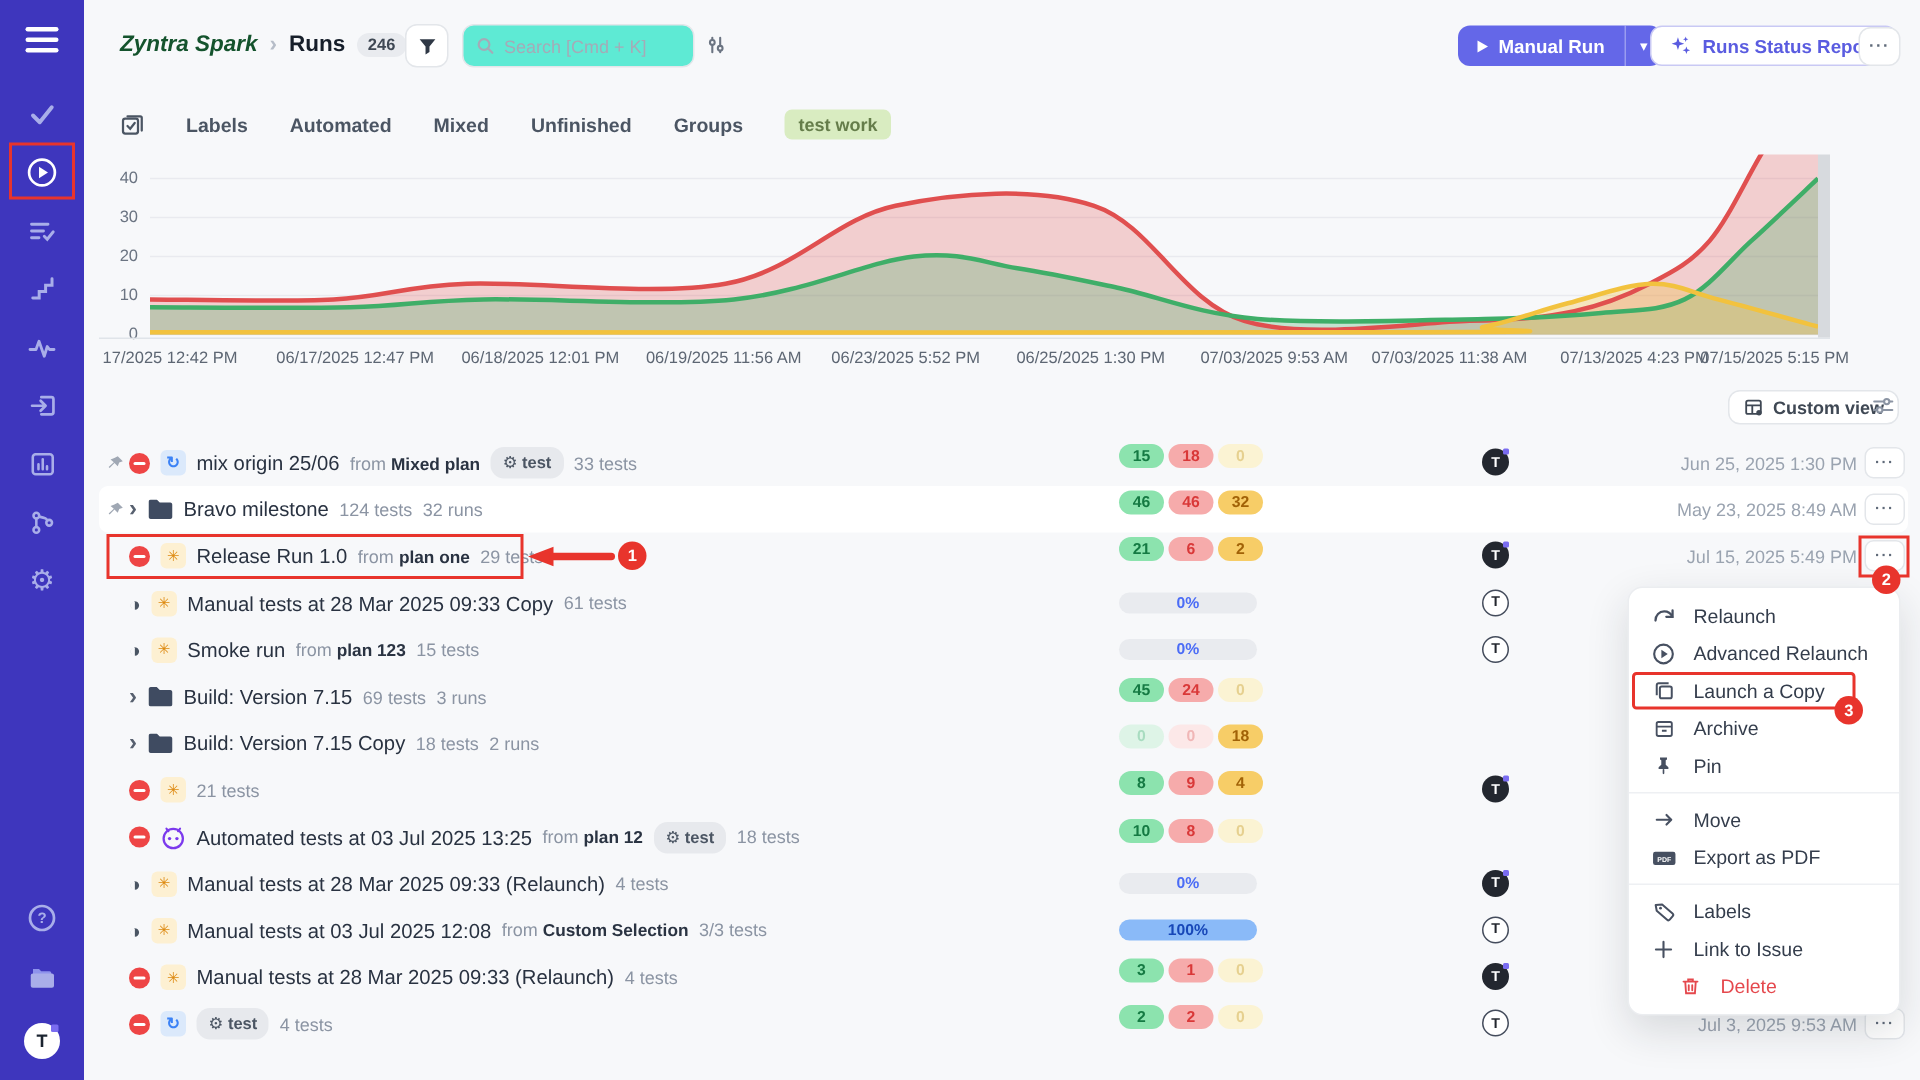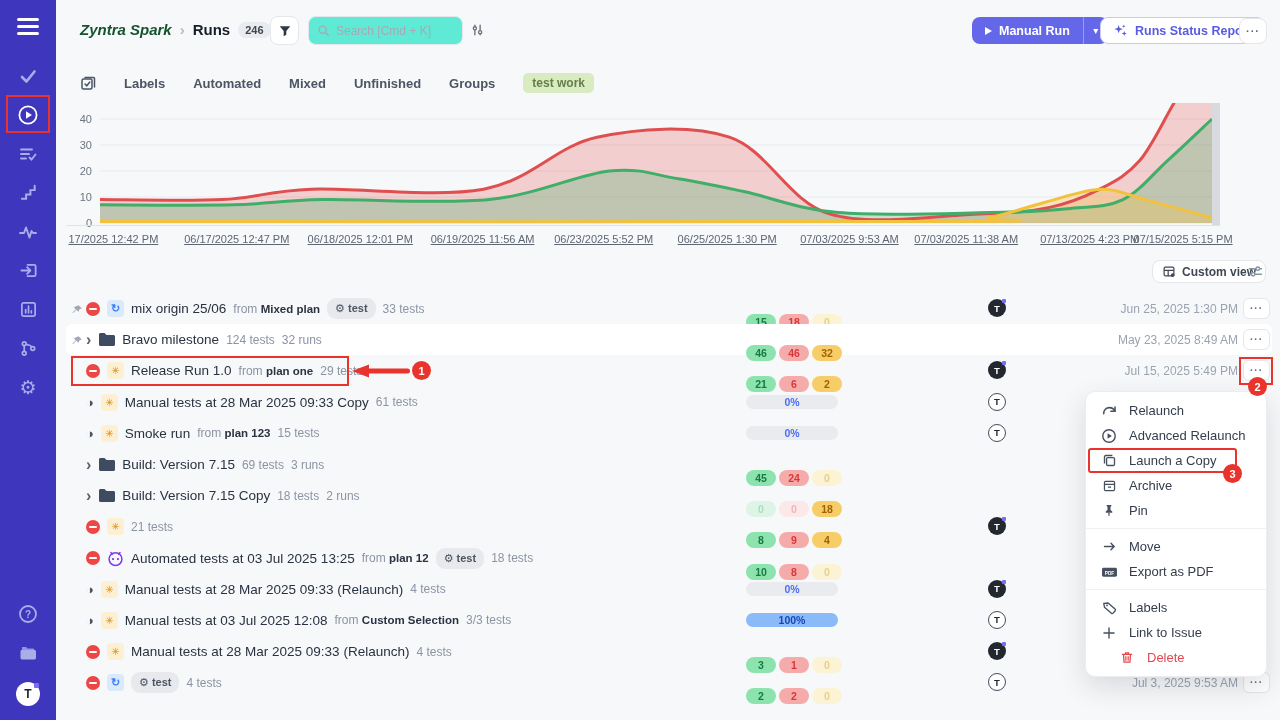--- a/index.html
+++ b/index.html
@@ -36,21 +36,21 @@
   .btn-more-top { position:absolute; left:1239px; top:18px; width:28px; height:26px; color:#5f6a79; font-weight:bold; letter-spacing:1px; font-size:11px; }
 
   
   .tabs { position:absolute; left:80px; top:72px; height:22px; display:flex; align-items:center; gap:28px; font-size:13px; color:#4b5563; font-weight:bold; }
   .tab { cursor:pointer; }
   .tag-pill { background:#d9ecc1; color:#657d4a; font-size:12px; font-weight:bold; border-radius:5px; padding:3px 9px; }
 
   
   .chart-svg { position:absolute; left:100px; top:103px; }
   .y-label { position:absolute; left:64px; width:28px; text-align:right; font-size:11px; color:#6b7482; }
-  .x-label { position:absolute; top:0; transform:translateX(-50%); white-space:nowrap; font-size:11px; color:#5d6673;text-decoration:underline; }
+  .x-label { position:absolute; top:0; transform:translateX(-50%); white-space:nowrap; font-size:11px; color:#5d6673; }
   #x-labels { position:absolute; left:100px; top:233px; width:1112px; height:14px; }
   .axis-line { position:absolute; left:66px; top:225px; width:1154px; height:1px; background:#e0e4e9; }
   .chart-scroll { position:absolute; left:1212px; top:103px; width:8px; height:122px; background:#d7dade; }
 
   
   .btn-custom-view { position:absolute; left:1152px; top:260px; height:23px; display:flex; align-items:center; gap:6px; padding:0 9px; font-size:12px; font-weight:bold; color:#3f4854; }
   .adj-right { position:absolute; left:1248px; top:264px; }
 
   
   #runs-list { position:absolute; left:0; top:293px; width:1280px; }
@@ -64,21 +64,21 @@
   .st-progress { font-size:13px; color:#4a5563; line-height:1; }
   .ty { width:17px; height:17px; border-radius:4px; display:flex; align-items:center; justify-content:center; flex:0 0 17px; }
   .ty-manual { background:#fdf0d2; color:#dd8a12; font-size:10px; }
   .ty-mixed { background:#dbe9fb; color:#3b82f6; font-size:11px; font-weight:bold; }
   .run-title { font-size:13.5px; color:#293241; }
   .from { font-size:12px; color:#8b94a3; }
   .from b { color:#2a3342; font-size:11.5px; }
   .run-tag { background:#e7e9ed; color:#4b5563; font-size:11px; font-weight:bold; border-radius:9px; padding:4px 8px; }
   .run-tag::before { content:"⚙ "; font-weight:normal; }
   .muted { font-size:12px; color:#8b94a3; }
-  .counts { position:absolute; left:680px; top:21px; display:flex; gap:3px; }
+  .counts { position:absolute; left:680px; top:3px; display:flex; gap:3px; }
   .pill { width:30px; height:16px; border-radius:8px; font-size:10.5px; font-weight:bold; display:flex; align-items:center; justify-content:center; }
   .pill.green { background:#8ce3ae; color:#157a43; }
   .pill.red { background:#f6abab; color:#d93838; }
   .pill.yellow { background:#f7cd67; color:#a16207; }
   .pill.green.faded { background:#def4e7; color:#a8dcc0; }
   .pill.red.faded { background:#fce8e8; color:#f0b6b6; }
   .pill.yellow.faded { background:#fbf3d3; color:#e6d08f; }
   .progress { position:absolute; left:680px; top:8.5px; width:92px; height:14px; border-radius:7px; background:#e9ebef; overflow:hidden; text-align:center; font-size:10.5px; font-weight:bold; line-height:14px; color:#4b6cf6; }
   .progress.full { background:#8abaf8; color:#1747b8; }
   .avatar { position:absolute; left:922px; top:6px; width:18px; height:18px; border-radius:50%; display:flex; align-items:center; justify-content:center; font-size:9.5px; font-weight:bold; }

